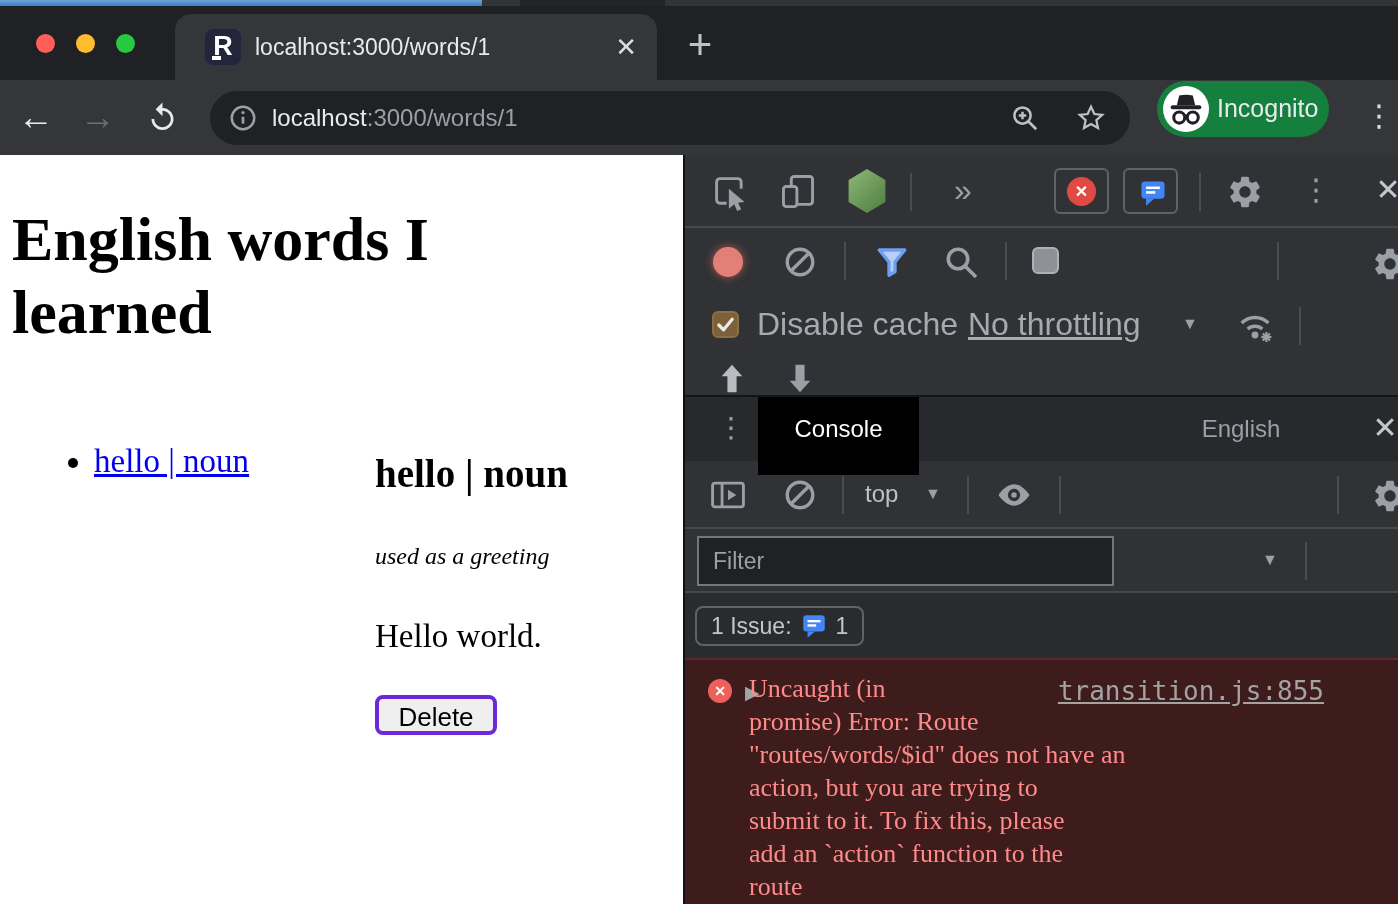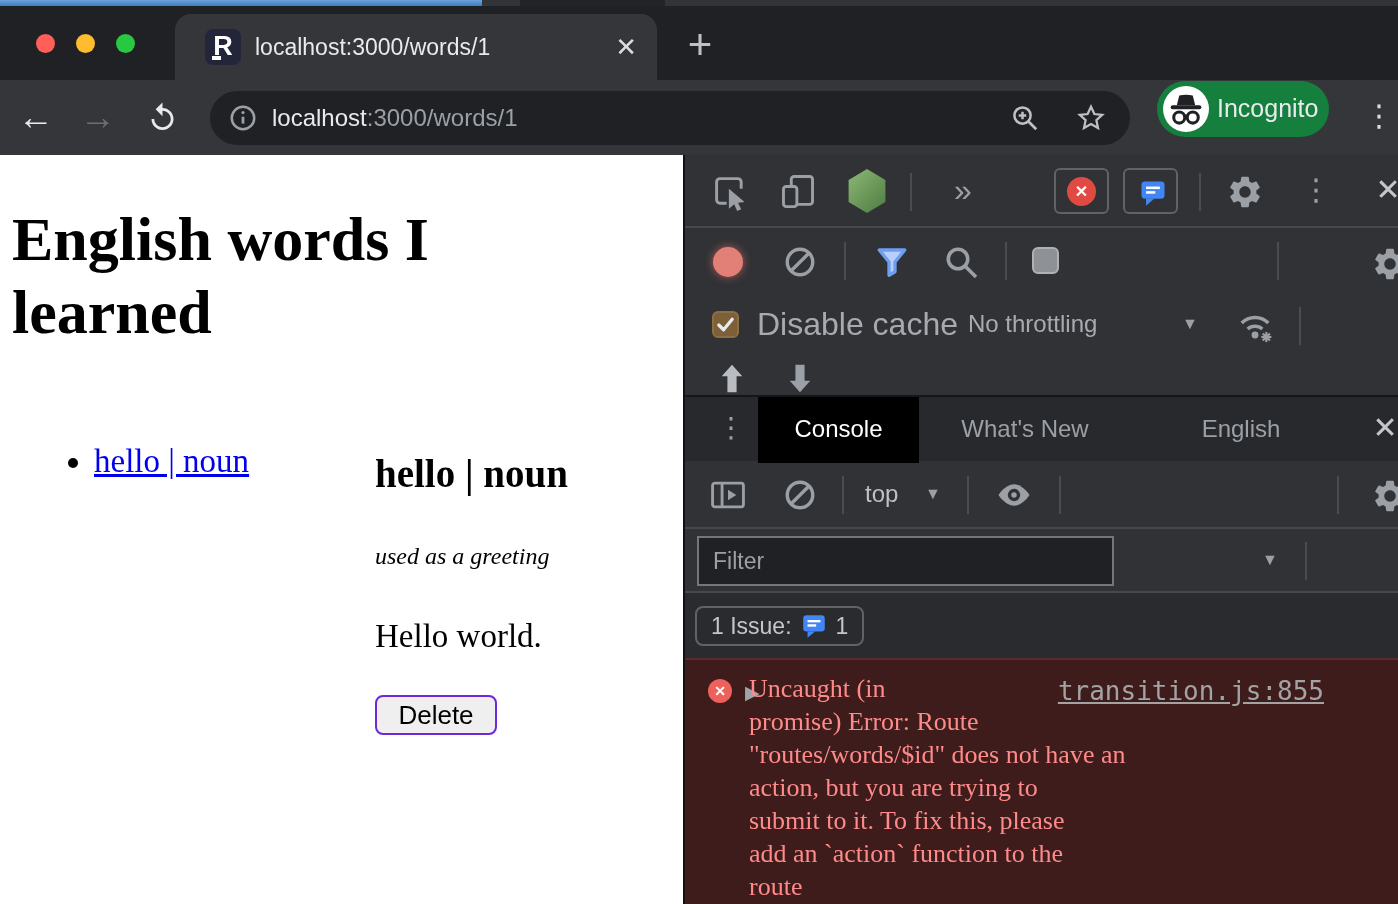--- a/index.html
+++ b/index.html
@@ -46,21 +46,21 @@
   
   .page { position:absolute; left:0; top:155px; width:683px; height:749px; background:#fff; font-family:"Liberation Serif", serif; }
   .page h1 { position:absolute; left:12px; top:48px; width:560px; font-size:62px; line-height:73px; color:#000; font-weight:bold; }
   .page ul { position:absolute; left:14px; top:288px; padding-left:80px; font-size:33px; }
   .page ul li { margin:0; color:#000; }
   .page ul a { color:#0000ee; text-decoration:underline; }
   .word-detail { position:absolute; left:375px; top:0; width:300px; }
   .word-title { position:absolute; left:0; top:296px; font-size:39px; font-weight:bold; color:#000; white-space:nowrap; }
   .word-def { position:absolute; left:0; top:388px; font-size:24px; font-style:italic; color:#000; white-space:nowrap; }
   .word-example { position:absolute; left:0; top:463px; font-size:33px; color:#000; white-space:nowrap; }
-  .delete-btn { position:absolute; left:0; top:540px; width:122px; height:40px; background:#efefef; border:2px solid #6d28d9; border-radius:8px; font-family:"Liberation Sans", sans-serif; font-size:26px; color:#000; text-align:center; line-height:36px; }
+  .delete-btn { position:absolute; left:0; top:540px; width:122px; height:40px; background:#efefef; border:4px solid #6d28d9; border-radius:8px; font-family:"Liberation Sans", sans-serif; font-size:26px; color:#000; text-align:center; line-height:36px; }
 
   
   .devtools { position:absolute; left:683px; top:155px; width:715px; height:749px; background:#313236; border-left:2px solid #101114; color:#9aa0a6; overflow:hidden; }
   .dt-row { position:absolute; left:0; width:715px; }
   .sep { position:absolute; width:2px; height:38px; background:#4b4c50; }
   .icon-abs { position:absolute; }
   .glyph { position:absolute; text-align:center; }
 
   .main-toolbar { top:0; height:73px; border-bottom:2px solid #47484b; }
   .badge-box { position:absolute; top:13px; width:55px; height:46px; border:2px solid #5f6368; border-radius:6px; }
@@ -70,21 +70,21 @@
   .record-dot { position:absolute; left:28px; top:19px; width:30px; height:30px; border-radius:50%; background:#e28078; box-shadow:0 0 8px rgba(226,110,100,.7); }
   .checkbox { position:absolute; width:27px; height:27px; border-radius:6px; }
   .cb-unchecked { background:#8e9196; border:2px solid #aeb1b5; }
   .cb-checked { background:#7d5f38; border:2px solid #8d6f44; }
   .dt-label { position:absolute; font-size:23px; color:#a7abb0; white-space:nowrap; }
 
   .net-row2 { top:138px; height:65px; }
   .arrow-row { top:203px; height:37px; overflow:hidden; }
 
   .drawer-tabs { top:240px; height:66px; background:#28292c; border-top:2px solid #141517; }
-  .drawer-tab { position:absolute; top:0; height:66px; line-height:64px; font-size:24px; color:#9aa0a6; text-align:center; }
+  .drawer-tab { position:absolute; top:0; height:78px; line-height:64px; font-size:24px; color:#9aa0a6; text-align:center; }
   .drawer-tab.active { background:#000; color:#fff; }
 
   .console-toolbar { top:306px; height:68px; border-bottom:2px solid #47484b; }
   .filter-row { top:374px; height:64px; border-bottom:2px solid #47484b; }
   .filter-input { position:absolute; left:12px; top:7px; width:417px; height:50px; background:#202124; border:2px solid #73767c; color:#c8ccd0; font-size:23px; padding:0 14px; font-family:"Liberation Sans", sans-serif; }
   .filter-input::placeholder { color:#9aa0a6; opacity:1; }
 
   .issues-row { top:438px; height:65px; background:#2a2b2e; }
   .issue-btn { position:absolute; left:10px; top:13px; height:40px; border:2px solid #5f6368; border-radius:8px; background:none; color:#c3c7cb; font-size:23px; padding:0 14px; display:flex; align-items:center; gap:8px; font-family:"Liberation Sans", sans-serif; }
 
@@ -253,21 +253,21 @@
       </div>
     </div>
 
     <div class="dt-row net-row2">
       <div class="checkbox cb-checked" style="left:27px;top:18px;">
         <svg width="23" height="23" viewBox="0 0 24 24" style="margin:0 auto;">
             <polyline points="5,12.5 10,17.5 19,6.5" fill="none" stroke="#e8eaed" stroke-width="3.4" stroke-linecap="round" stroke-linejoin="round"></polyline>
           </svg>
       </div>
       <div class="dt-label" style="left:72px;top:0;height:65px;line-height:62px;font-size:32px;">Disable cache</div>
-      <div class="dt-label" style="left:283px;top:0;height:65px;line-height:62px;font-size:24px;">No throttling</div>
+      <div class="dt-label" style="left:283px;top:0;height:65px;line-height:62px;font-size:32px;text-decoration:underline;">No throttling</div>
       <div class="glyph" style="left:490px;top:0;width:30px;height:65px;line-height:62px;font-size:16px;color:#9aa0a6;">▼</div>
       <div class="icon-abs" style="left:550px;top:15px;">
         <svg width="40" height="38" viewBox="0 0 30 28">
             <path d="M5 11 A14 14 0 0 1 25 11" fill="none" stroke="#9aa0a6" stroke-width="2.6"></path>
             <path d="M9.5 15.5 A8.2 8.2 0 0 1 20.5 15.5" fill="none" stroke="#9aa0a6" stroke-width="2.6"></path>
             <circle cx="15" cy="20" r="2.6" fill="#9aa0a6"></circle>
             <g transform="translate(19.5,17.5)">
               <circle cx="4" cy="4" r="2" fill="#9aa0a6"></circle>
               <g stroke="#9aa0a6" stroke-width="1.6">
                 <line x1="4" y1="0.2" x2="4" y2="7.8"></line>
@@ -290,21 +290,20 @@
       <div class="icon-abs" style="left:99px;top:4px;">
         <svg width="32" height="33" viewBox="0 0 28 28">
             <path d="M14 26 L5 16 H10 V2 H18 V16 H23 Z" fill="#9aa0a6"></path>
           </svg>
       </div>
     </div>
 
     <div class="dt-row drawer-tabs">
       <div class="glyph" style="left:24px;top:0;width:44px;height:66px;line-height:62px;font-size:28px;color:#9aa0a6;">⋮</div>
       <div class="drawer-tab active" style="left:73px;width:161px;">Console</div>
-      <div class="drawer-tab" style="left:250px;width:180px;">What's New</div>
       <div class="drawer-tab" style="left:470px;width:172px;">English</div>
       <div class="glyph" style="left:678px;top:0;width:44px;height:66px;line-height:62px;font-size:30px;color:#c3c7cb;">✕</div>
     </div>
 
     <div class="dt-row console-toolbar">
       <div class="icon-abs" style="left:24px;top:16px;">
         <svg width="38" height="36" viewBox="0 0 32 28">
             <rect x="3" y="4" width="26" height="20" rx="2" fill="none" stroke="#9aa0a6" stroke-width="2.4"></rect>
             <line x1="11" y1="4" x2="11" y2="24" stroke="#9aa0a6" stroke-width="2.4"></line>
             <path d="M16 9.5 L23 14 L16 18.5 Z" fill="#9aa0a6"></path>

